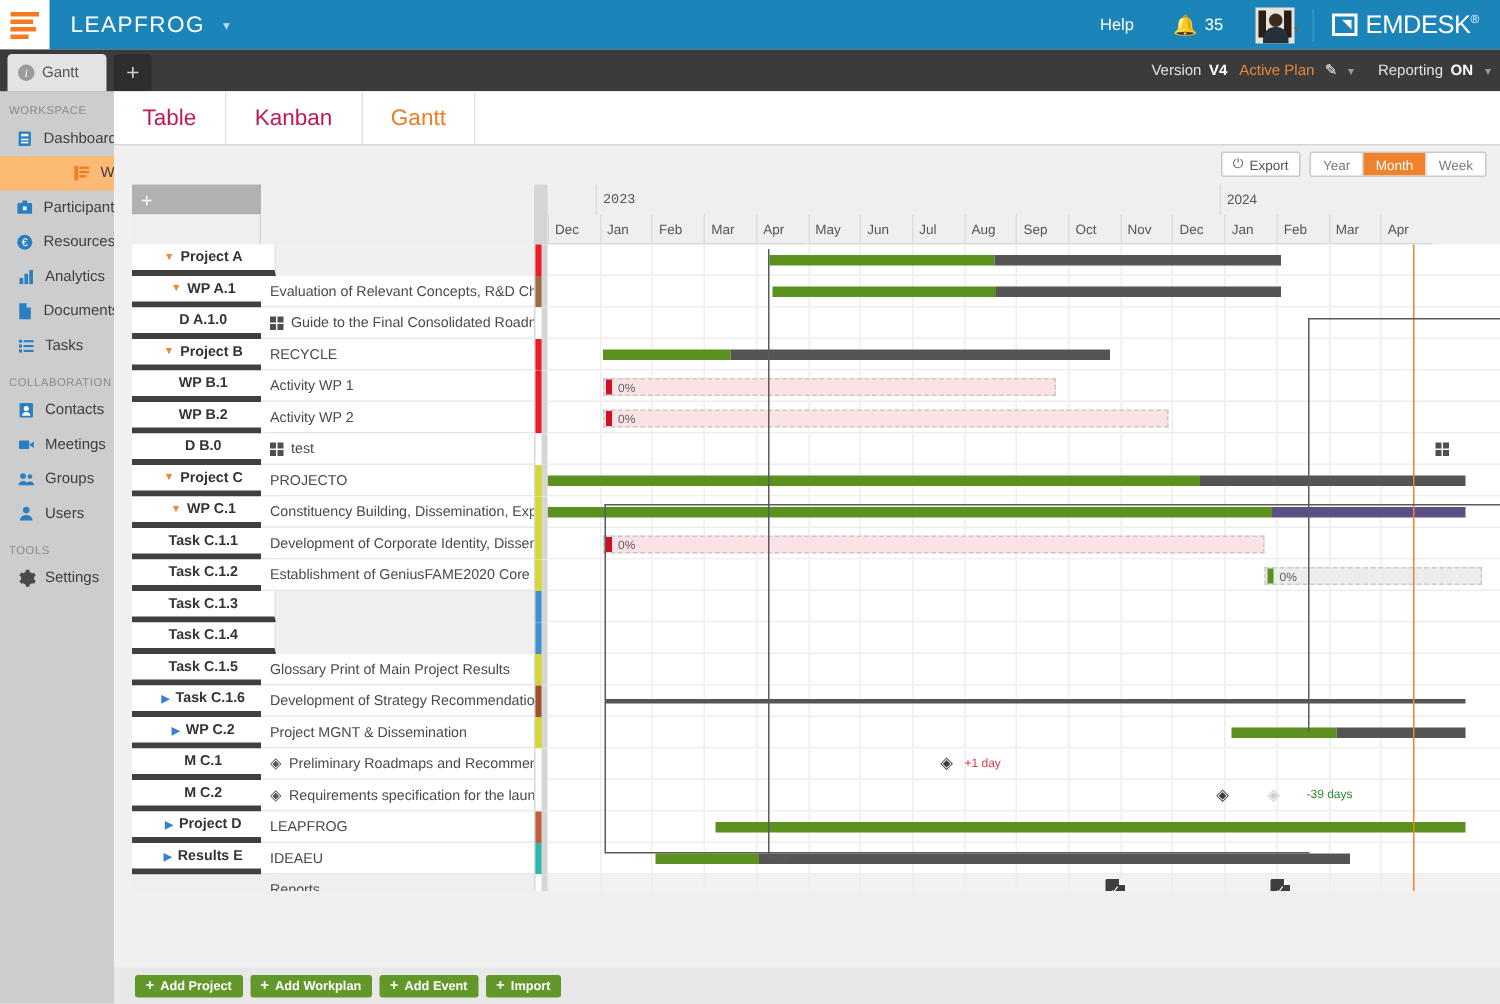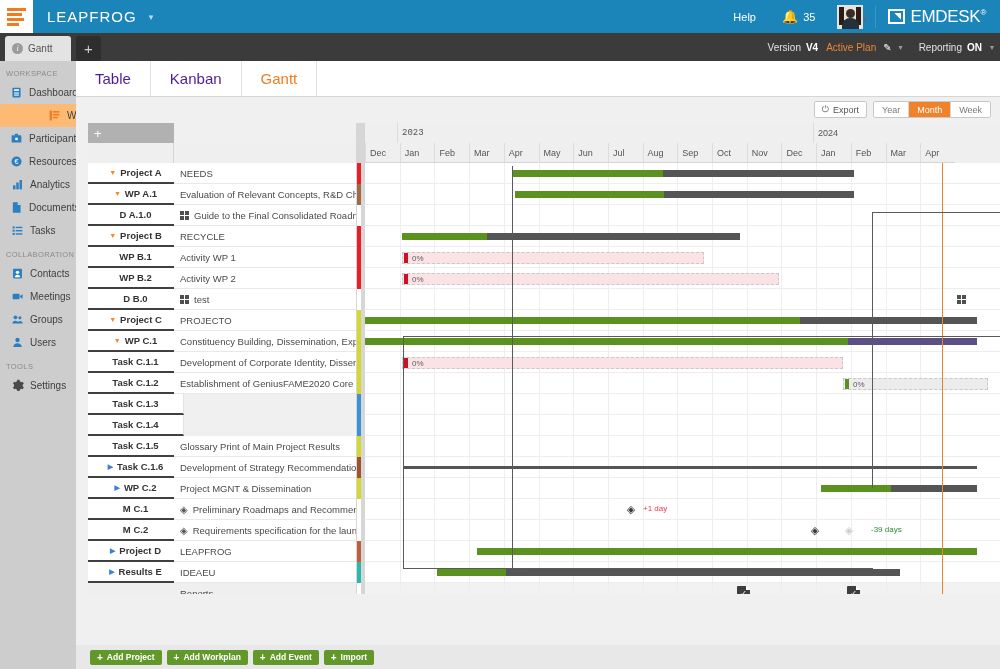--- a/index.html
+++ b/index.html
@@ -123,21 +123,21 @@
     position:absolute; left:76px; top:61px; width:924px; height:608px;
     background:#f0f0f0;
   }
   .viewtabs {
     position:absolute; left:0; top:0; width:924px; height:36px;
     background:#f0f0f0; border-bottom:1px solid #d6d6d6;
     display:flex; align-items:flex-end;
   }
   .vtab {
     height:35px; padding:0 19px; display:flex; align-items:center;
-    font-size:15px; color:#4c1d95; background:#fff;
+    font-size:15px; color:#be185d; background:#fff;
     border-right:1px solid #e2e2e2;
   }
   .vtab.sel { color:#ef7d22; }
   .vtab-fill { flex:1; height:35px; background:#fff; }
 
   .toolbar-right {
     position:absolute; right:9px; top:40px; display:flex; align-items:center;
   }
   .btn-export {
     height:17px; padding:0 7px; background:#fff; border:1px solid #c8c8c8;
@@ -195,21 +195,21 @@
   .mo {
     position:absolute; top:0; height:20px; font-size:9px; color:#555;
     display:flex; align-items:center; padding-left:4px;
     border-left:1px solid #dcdcdc; border-bottom:1px solid #d5d5d5;
   }
 
   .rows { position:absolute; left:0; top:40px; width:988px; }
   .row { position:relative; height:21px; }
   .row .cid {
     position:absolute; left:0; top:0; width:96px; height:21px;
-    background:#fff; border-bottom:2px solid #404040; border-right:1px solid #e3e3e3;
+    background:#fff; border-bottom:4px solid #404040; border-right:1px solid #e3e3e3;
     display:flex; align-items:center; justify-content:center;
     font-size:9.5px; color:#333;
   }
   .row .cid.bold { font-weight:bold; }
   .row .ctitle {
     position:absolute; left:86px; top:0; width:190px; height:21px;
     background:#fff; border-bottom:1px solid #e8e8e8;
     display:flex; align-items:center; padding-left:6px;
     font-size:9.5px; color:#4a4a4a; white-space:nowrap; overflow:hidden;
   }
@@ -581,23 +581,20 @@
             </div>
           </div>
       </div>
     </div>
     <div class="rows" id="rows">
         <div class="row">
           <div class="cid bold">
             <span class="tri down">▼</span>
             <span>Project A</span>
           </div>
-          <div class="ctitle">
-            <span>NEEDS</span>
-          </div>
           <div class="stripe">
             <i style="background:#ed1c24;"></i>
           </div>
           <div class="tl">
             <div class="gridcol" style="left:34.7px;height:21px;"></div>
             <div class="gridcol" style="left:69.4px;height:21px;"></div>
             <div class="gridcol" style="left:104.1px;height:21px;"></div>
             <div class="gridcol" style="left:138.8px;height:21px;"></div>
             <div class="gridcol" style="left:173.5px;height:21px;"></div>
             <div class="gridcol" style="left:208.2px;height:21px;"></div>

